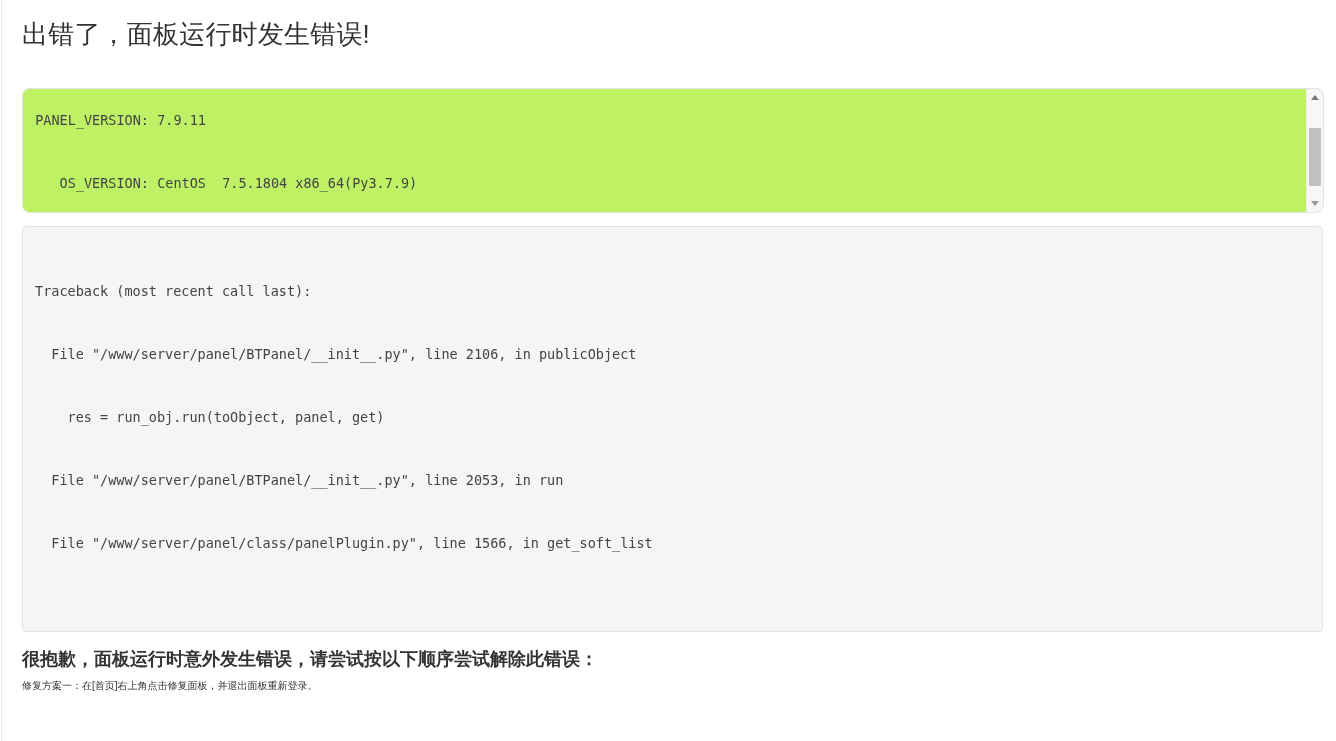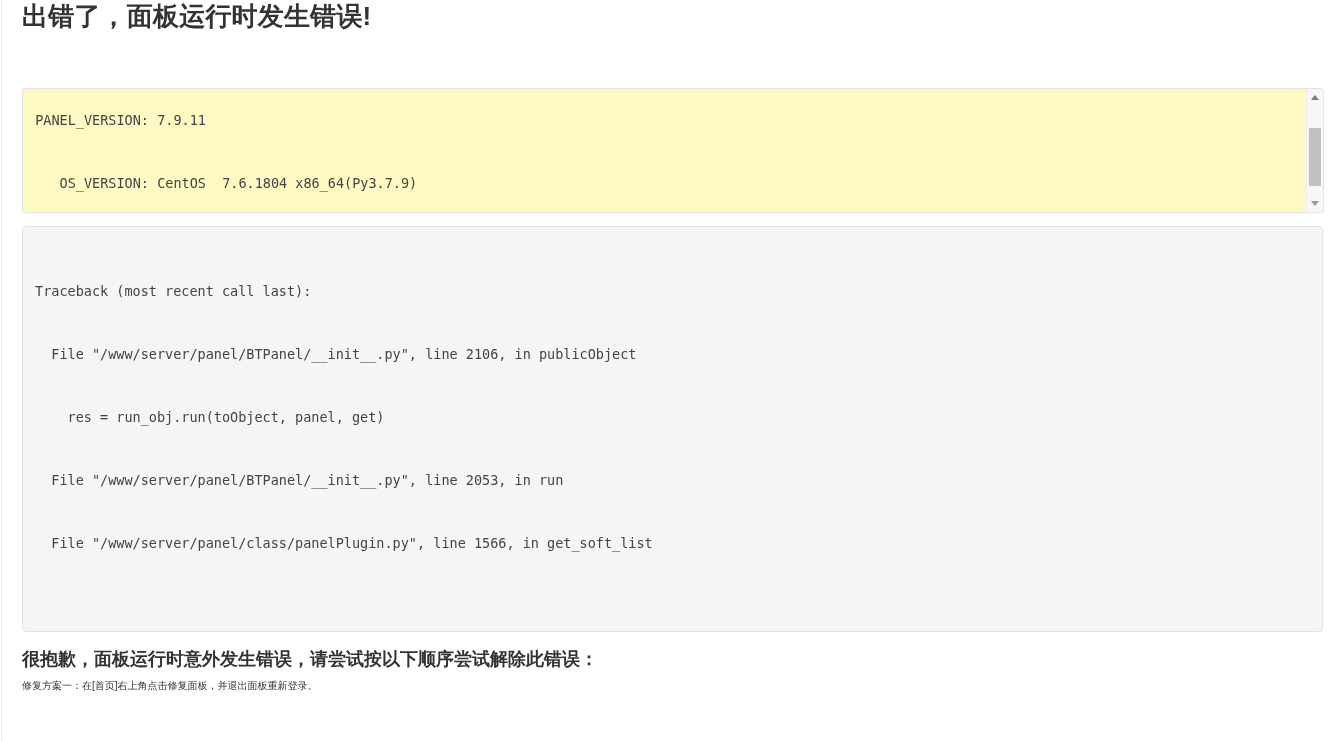--- a/index.html
+++ b/index.html
@@ -29,24 +29,24 @@
     left: 0;
     top: 0;
     width: 1336px;
     height: 741px;
     box-sizing: border-box;
     padding: 0 12px 0 22px;
   }
 
   .error-title {
     font-size: 26px;
-    font-weight: bold;
-    color: #333333;
-    margin: 0;
-    padding-top: 0;
+    font-weight: normal;
+    color: #333333;
+    margin: 0;
+    padding-top: 18px;
     line-height: 32px;
     letter-spacing: 0.2px;
   }
 
   .error-subtitle {
     font-size: 14.5px;
     color: #e8221f;
     margin: 0;
     padding-top: 12px;
     line-height: 18px;
@@ -54,23 +54,23 @@
   }
 
   
   .env-box {
     position: absolute;
     left: 22px;
     top: 88px;
     width: 1302px;
     height: 125px;
     box-sizing: border-box;
-    background: #fef9c3;
+    background: #bef264;
     border: 1px solid #e3e3e3;
-    border-radius: 3px;
+    border-radius: 8px;
     overflow: hidden;
   }
   .env-scroll-viewport {
     position: absolute;
     left: 0;
     top: 0;
     right: 17px;
     bottom: 0;
     overflow: hidden;
   }
@@ -199,21 +199,21 @@
 
 <div class="page">
 
   <h1 class="error-title">出错了，面板运行时发生错误!</h1>
 
 
   <div class="env-box">
     <div class="env-scroll-viewport">
       <div class="env-lines">
         <span class="env-line"><span class="k">PANEL_VERSION:</span> <span class="v">7.9.11</span></span>
-        <span class="env-line"><span class="k">OS_VERSION:</span> <span class="v">CentOS  7.6.1804 x86_64(Py3.7.9)</span></span>
+        <span class="env-line"><span class="k">OS_VERSION:</span> <span class="v">CentOS  7.5.1804 x86_64(Py3.7.9)</span></span>
         
         
         
         
       </div>
     </div>
 
     <div class="env-scrollbar">
       <div class="sb-arrow up">
           <i></i>

